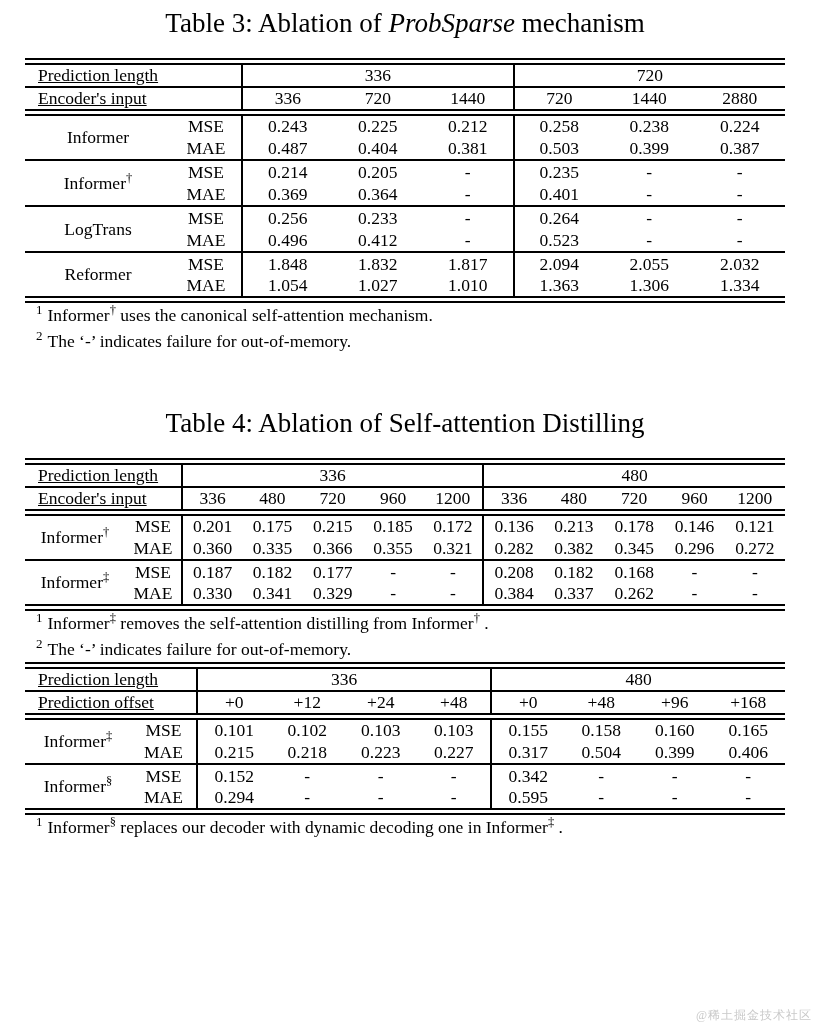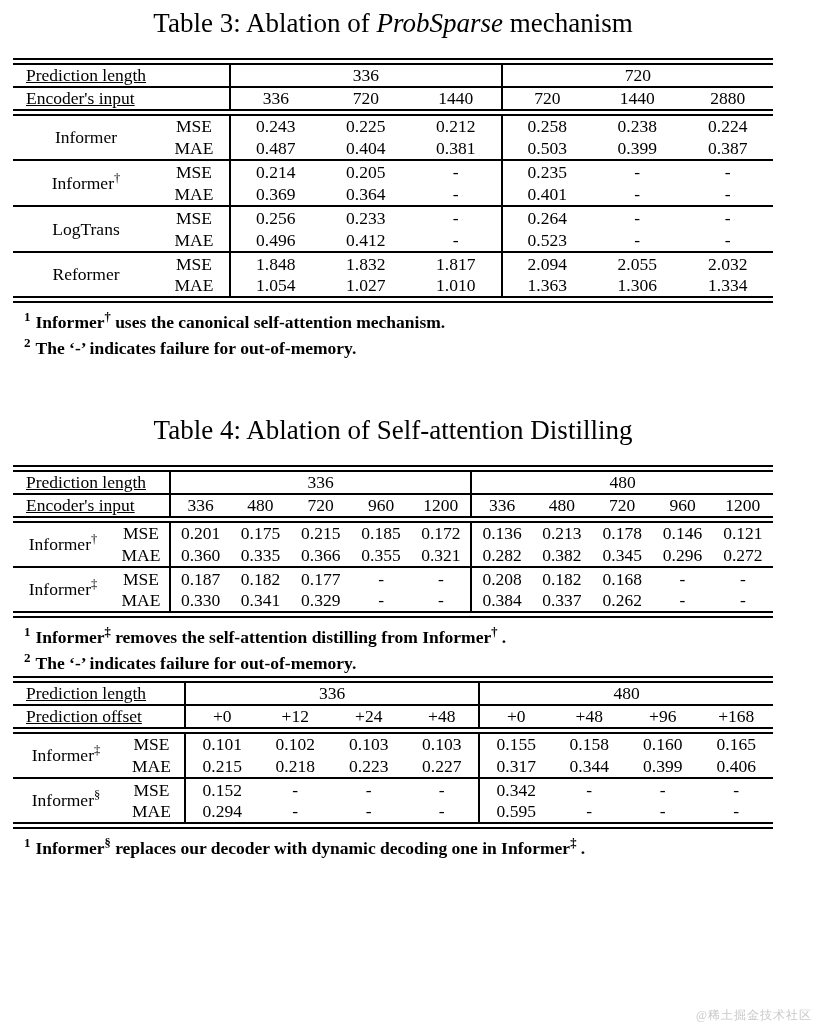--- a/index.html
+++ b/index.html
@@ -3,21 +3,21 @@
 <meta charset="utf-8">
 <style>
   * { margin:0; padding:0; box-sizing:border-box; }
   html, body { width:824px; height:1030px; background:#ffffff; }
   body {
     font-family:"Liberation Serif","DejaVu Serif",serif;
     color:#000;
     position:relative;
     overflow:hidden;
   }
-  .page { position:relative; width:824px; height:1030px; padding:5px 0 0 13px; }
+  .page { position:relative; width:824px; height:1030px; padding:5px 0 0 25px; }
   .content { width:760px; }
 
   .tbl-section { margin:0; }
   .tbl-title {
     text-align:center;
     font-size:27px;
     font-weight:normal;
     line-height:36px;
     margin:0 0 17px 0;
   }
@@ -42,21 +42,21 @@
   sup { font-size:12.5px; line-height:0; }
 
   
   .t3 col.col-model { width:146px; }
   .t3 col.col-metric { width:71px; }
   .t4 col.col-model { width:100px; }
   .t4 col.col-metric { width:57px; }
   .t5 col.col-model { width:106px; }
   .t5 col.col-metric { width:66px; }
 
-  .footnotes { margin-top:7px; padding-left:11px; font-size:17.5px;font-weight:bold; }
+  .footnotes { padding-left:11px; font-size:17.5px; }
   .fn { line-height:25.5px; white-space:nowrap; }
   .fn sup.num { margin-right:5px; font-size:13px; }
 
   .watermark {
     position:absolute;
     right:12px;
     bottom:6px;
     font-size:12px;
     color:#c9c9c9;
     letter-spacing:1px;
@@ -327,21 +327,21 @@
               <td>0.160</td>
               <td>0.165</td>
             </tr>
             <tr>
               <td class="metric">MAE</td>
               <td class="vl">0.215</td>
               <td>0.218</td>
               <td>0.223</td>
               <td>0.227</td>
               <td class="vl">0.317</td>
-              <td>0.344</td>
+              <td>0.504</td>
               <td>0.399</td>
               <td>0.406</td>
             </tr>
             <tr class="grp">
               <td class="model" rowspan="2">Informer<sup>§</sup></td>
               <td class="metric">MSE</td>
               <td class="vl">0.152</td>
               <td>-</td>
               <td>-</td>
               <td>-</td>

